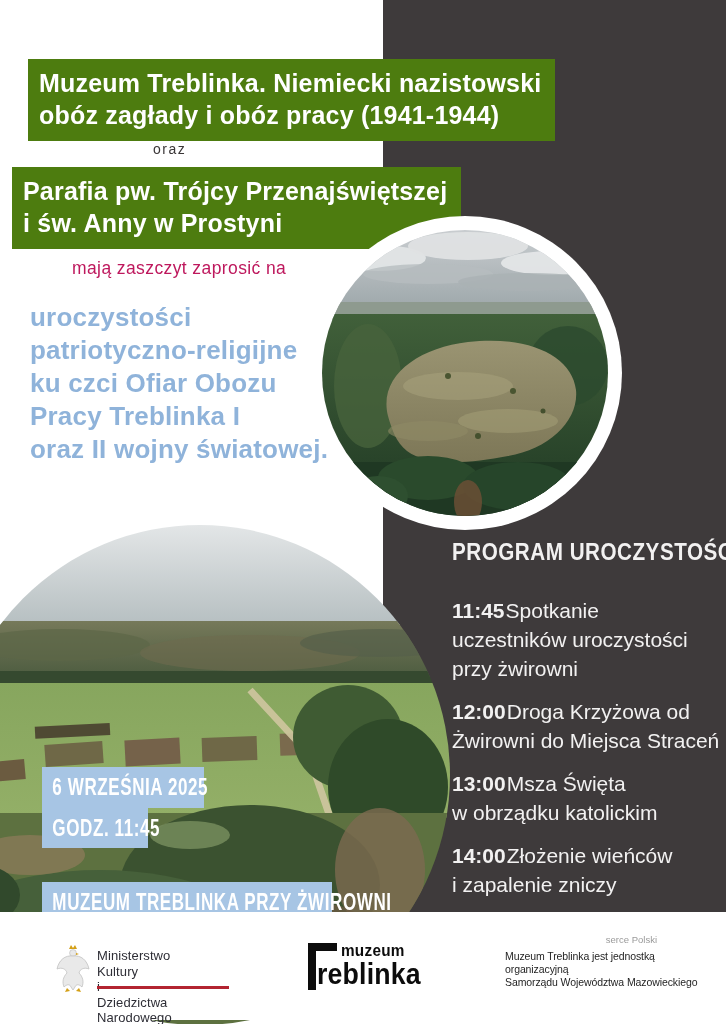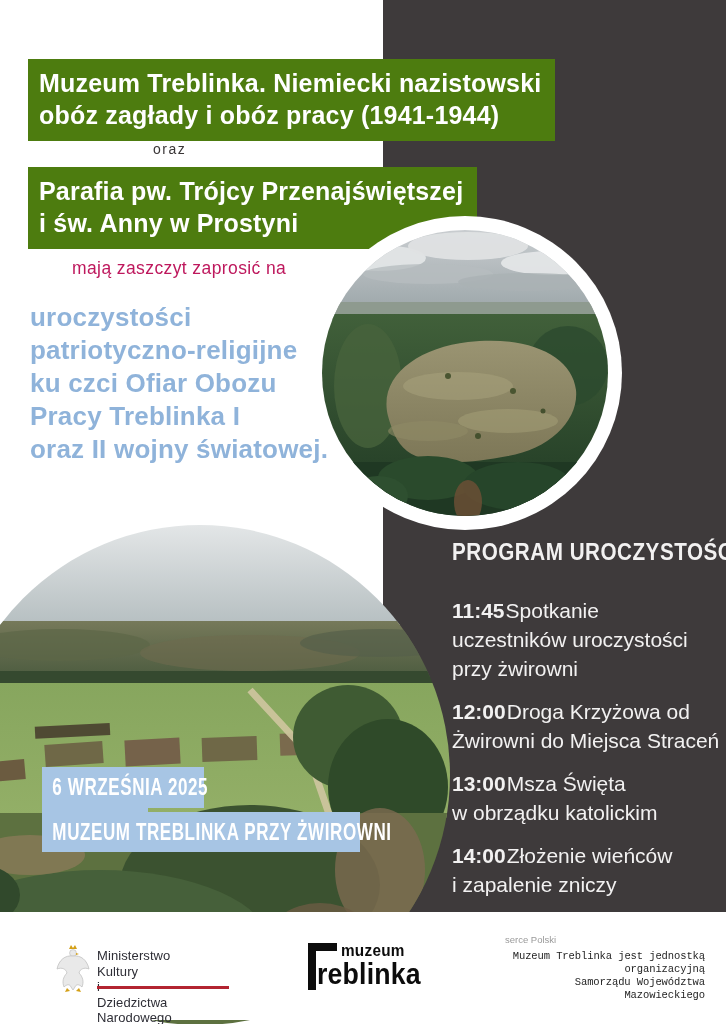--- a/index.html
+++ b/index.html
@@ -11,21 +11,21 @@
   
   .dark-col { position:absolute; left:383px; top:0; width:343px; height:912px; background:#3e3a3b; z-index:1; }
 
   
   .title-box {
     position:absolute; background:#4d7c0f; color:#ffffff;
     font-weight:bold; font-size:25px; line-height:32px;
     white-space:pre-line; padding:8px 14px 10px 11px; letter-spacing:0.2px; z-index:2;
   }
   #box1 { left:28px; top:59px; }
-  #box2 { left:28px; top:167px; }
+  #box2 { left:12px; top:167px; }
 
   .oraz { position:absolute; left:153px; top:141px; font-size:14px; color:#3a3637; letter-spacing:1.5px; z-index:2; }
   .lead { position:absolute; left:72px; top:258px; font-size:17.5px; color:#be185d; letter-spacing:0.4px; z-index:2; }
 
   .event-title {
     position:absolute; left:30px; top:301px; z-index:2;
     font-size:26px; font-weight:bold; line-height:33px;
     color:#8fb3da; white-space:pre-line; letter-spacing:0.2px;
   }
 
@@ -40,43 +40,43 @@
   }
   .prog-item { font-size:21px; line-height:29px; margin-bottom:14px; white-space:pre-line; }
   .prog-item b { font-weight:bold; margin-right:1px; }
 
   
   .bb { position:absolute; background:#a7c5e4; color:#ffffff; display:flex; align-items:center; z-index:4; }
   .bb-inner { font-size:23px; font-weight:bold; letter-spacing:0.8px; white-space:nowrap;
               transform:scaleX(0.74); transform-origin:left center; padding-left:14px; }
   #bbA { left:42px; top:767px; width:162px; height:41px; }
   #bbB { left:42px; top:808px; width:106px; height:40px; }
-  #bbC { left:42px; top:812px; width:318px; height:40px; }
+  #bbC { left:42px; top:882px; width:290px; height:40px; }
 
   
   .footer { position:absolute; left:0; top:912px; width:726px; height:108px; background:#ffffff; z-index:5; }
 
   .ministry { position:absolute; left:55px; top:30px; }
   .ministry .eagle { position:absolute; left:0; top:2px; }
   .ministry .mtext { position:absolute; left:42px; top:6px; font-size:13px; line-height:15.5px; color:#2e2e36; letter-spacing:0.1px; white-space:pre-line; }
   .ministry .redline { position:absolute; left:42px; top:44px; width:132px; height:3px; background:#b32431; }
 
   .treblogo { position:absolute; left:306px; top:26px; color:#0c0c0c; }
   .treblogo .t-stem { position:absolute; left:2px; top:5px; width:8px; height:47px; background:#0c0c0c; }
   .treblogo .t-bar  { position:absolute; left:2px; top:5px; width:29px; height:8px; background:#0c0c0c; }
   .treblogo .w1 { position:absolute; left:35px; top:3px; font-size:17px; font-weight:bold; letter-spacing:0.3px;
                   transform:scaleX(0.9); transform-origin:left top; }
   .treblogo .w2 { position:absolute; left:11px; top:20px; font-size:29px; font-weight:bold; letter-spacing:0.2px;
                   transform:scaleX(0.92); transform-origin:left top; }
 
   .mazowsze { position:absolute; left:505px; top:22px; width:200px; }
   .mazowsze .brand { font-size:27px; font-weight:bold; color:#e30613; letter-spacing:-0.5px; line-height:26px; }
-  .mazowsze .tagline { font-size:9.5px; color:#9a9a9a; width:152px; margin-top:0px; }
-  .mazowsze .note { font-family:Liberation Mono, monospace; font-size:10.5px; line-height:13px; color:#1f1f1f;
-                    white-space:pre-line; margin-top:5px; letter-spacing:-0.1px;text-align:right; }
+  .mazowsze .tagline { font-size:9.5px; color:#9a9a9a; text-align:right; width:152px; margin-top:0px; }
+  .mazowsze .note { font-family:Liberation Sans, sans-serif; font-size:10.5px; line-height:13px; color:#1f1f1f;
+                    white-space:pre-line; margin-top:5px; letter-spacing:-0.1px; }
 </style>
 </head>
 <body>
 
 <div class="page">
 
   <div class="dark-col"></div>
 
   <div class="title-box" id="box1">Muzeum Treblinka. Niemiecki nazistowski
 obóz zagłady i obóz pracy (1941-1944)</div>

